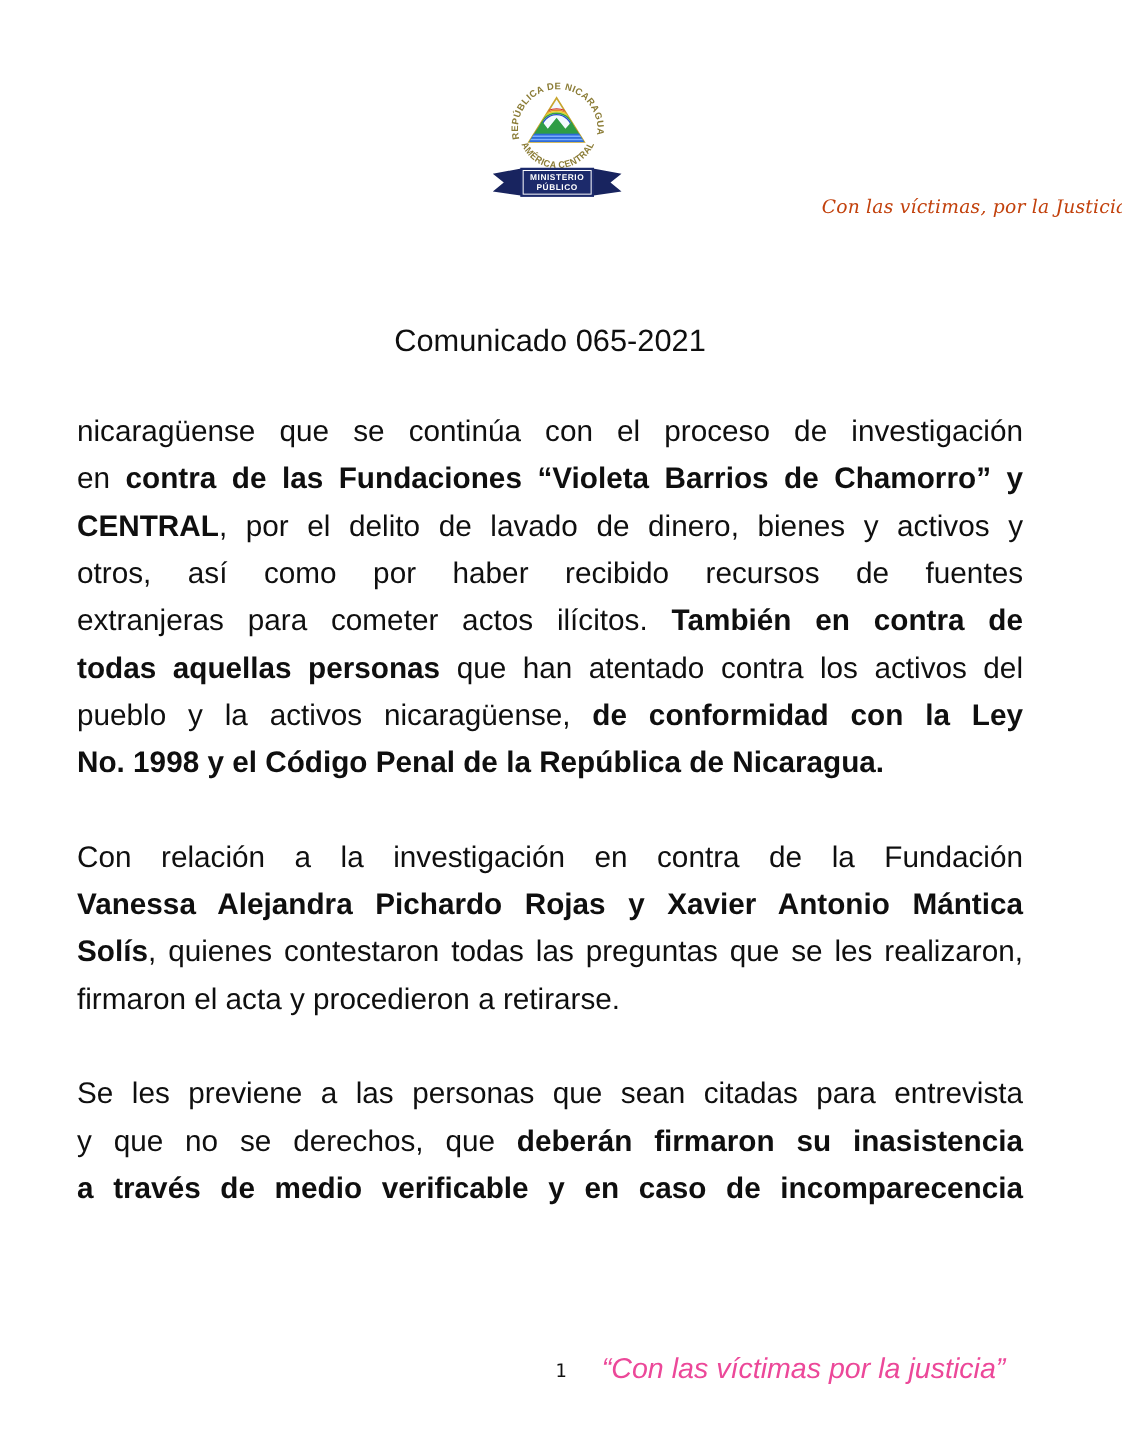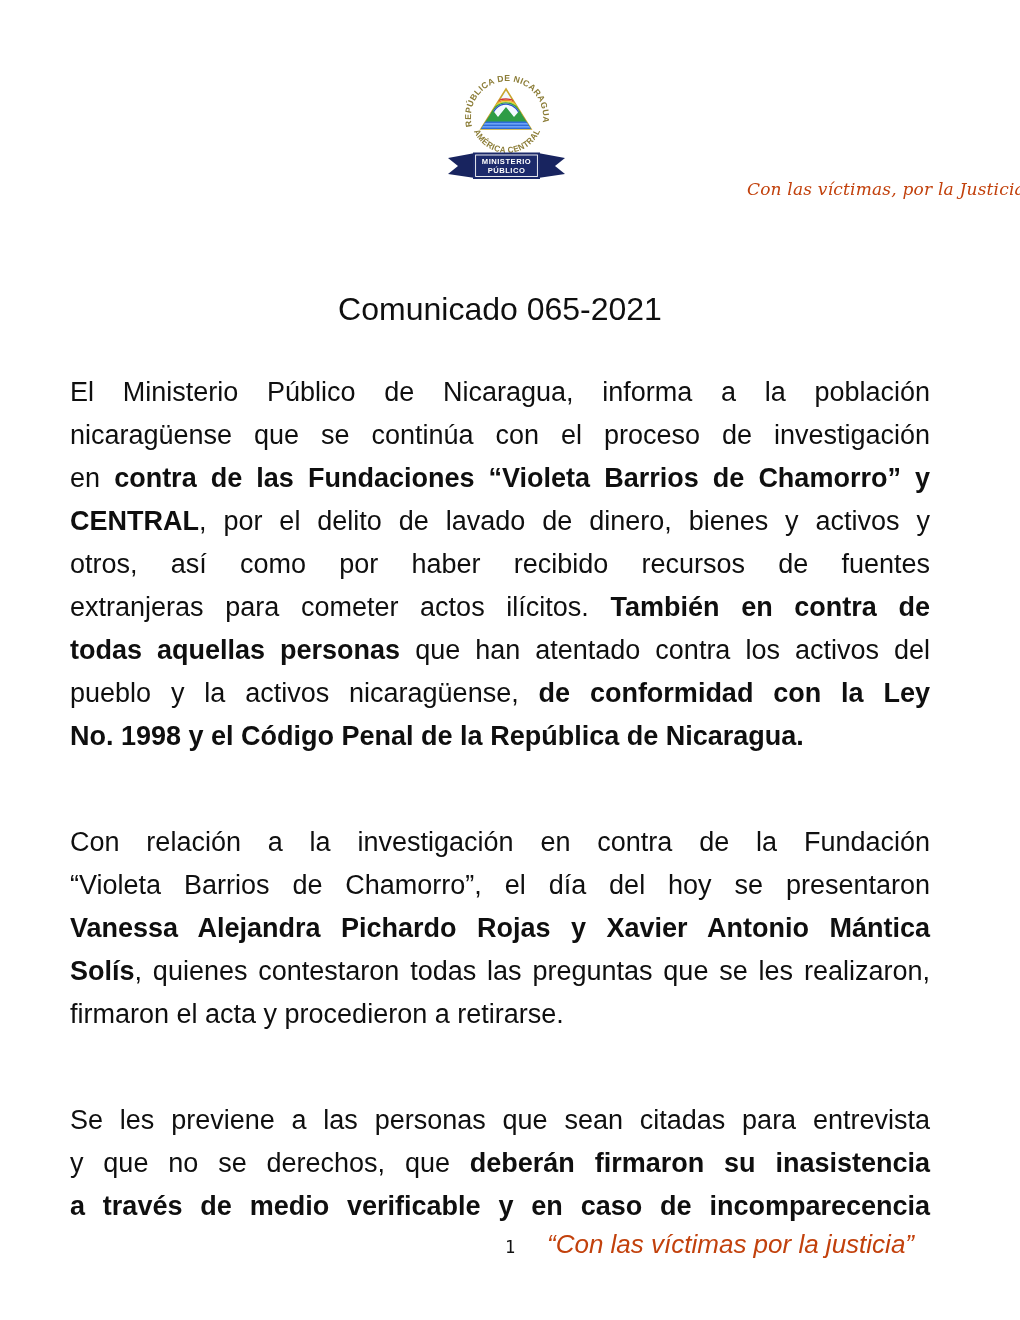--- a/index.html
+++ b/index.html
@@ -37,34 +37,34 @@
     color: #c2410c;
   }
 
   
   .title {
     position: absolute;
     top: 288px;
     left: 70px;
     width: 860px;
     text-align: center;
-    font-size: 32px;
+    font-size: 28px;
     font-weight: normal;
     line-height: 43px;
     color: #0f0f0f;
   }
 
   
   .content {
     position: absolute;
     top: 371px;
     left: 70px;
     width: 860px;
   }
-  .para + .para { margin-top: 63px; }
+  .para + .para { margin-top: 43px; }
   .line {
     font-size: 27px;
     line-height: 43px;
     text-align: left;
     white-space: normal;
     color: #0f0f0f;
   }
   .line.j {
     text-align: justify;
     text-align-last: justify;
@@ -82,21 +82,21 @@
     font-family: "DejaVu Sans Mono", monospace;
     font-size: 17px;
     color: #111111;
   }
   .footer-quote {
     position: absolute;
     top: 1229px;
     right: 106px;
     font-size: 26px;
     font-style: italic;
-    color: #c2410c;
+    color: #ec4899;
   }
 
   
   .ring-text { font-family: "Liberation Sans", sans-serif; font-weight: bold; font-size: 8.6px; fill: #8b7c36; letter-spacing: 0.4px; }
   .banner-text { font-family: "Liberation Sans", sans-serif; font-weight: bold; font-size: 7.6px; fill: #ffffff; letter-spacing: 0.5px; }
 </style>
 </head>
 <body>
 
 <div class="page">
@@ -150,33 +150,31 @@
       </g>
     </svg>
   </div>
 
   <div class="motto">Con las víctimas, por la Justicia!</div>
 
   <h1 class="title">Comunicado 065-2021</h1>
 
   <div class="content">
       <div class="para">
-        <div class="line j"><span>El Ministerio Público de Nicaragua, informa a la población</span></div>
         <div class="line j"><span>nicaragüense que se continúa con el proceso de investigación</span></div>
         <div class="line j"><span>en </span><span class="b">contra de las Fundaciones “Violeta Barrios de Chamorro” y</span></div>
         <div class="line j"><span class="b">CENTRAL</span><span>, por el delito de lavado de dinero, bienes y activos y</span></div>
         <div class="line j"><span>otros, así como por haber recibido recursos de fuentes</span></div>
         <div class="line j"><span>extranjeras para cometer actos ilícitos. </span><span class="b">También en contra de</span></div>
         <div class="line j"><span class="b">todas aquellas personas</span><span> que han atentado contra los activos del</span></div>
         <div class="line j"><span>pueblo y la activos nicaragüense, </span><span class="b">de conformidad con la Ley</span></div>
         <div class="line"><span class="b">No. 1998 y el Código Penal de la República de Nicaragua.</span></div>
       </div>
       <div class="para">
         <div class="line j"><span>Con relación a la investigación en contra de la Fundación</span></div>
-        <div class="line j"><span>“Violeta Barrios de Chamorro”, el día del hoy se presentaron</span></div>
         <div class="line j"><span class="b">Vanessa Alejandra Pichardo Rojas y Xavier Antonio Mántica</span></div>
         <div class="line j"><span class="b">Solís</span><span>, quienes contestaron todas las preguntas que se les realizaron,</span></div>
         <div class="line"><span>firmaron el acta y procedieron a retirarse.</span></div>
       </div>
       <div class="para">
         <div class="line j"><span>Se les previene a las personas que sean citadas para entrevista</span></div>
         <div class="line j"><span>y que no se derechos, que </span><span class="b">deberán firmaron su inasistencia</span></div>
         <div class="line j"><span class="b">a través de medio verificable y en caso de incomparecencia</span></div>
       </div>
     </div>

